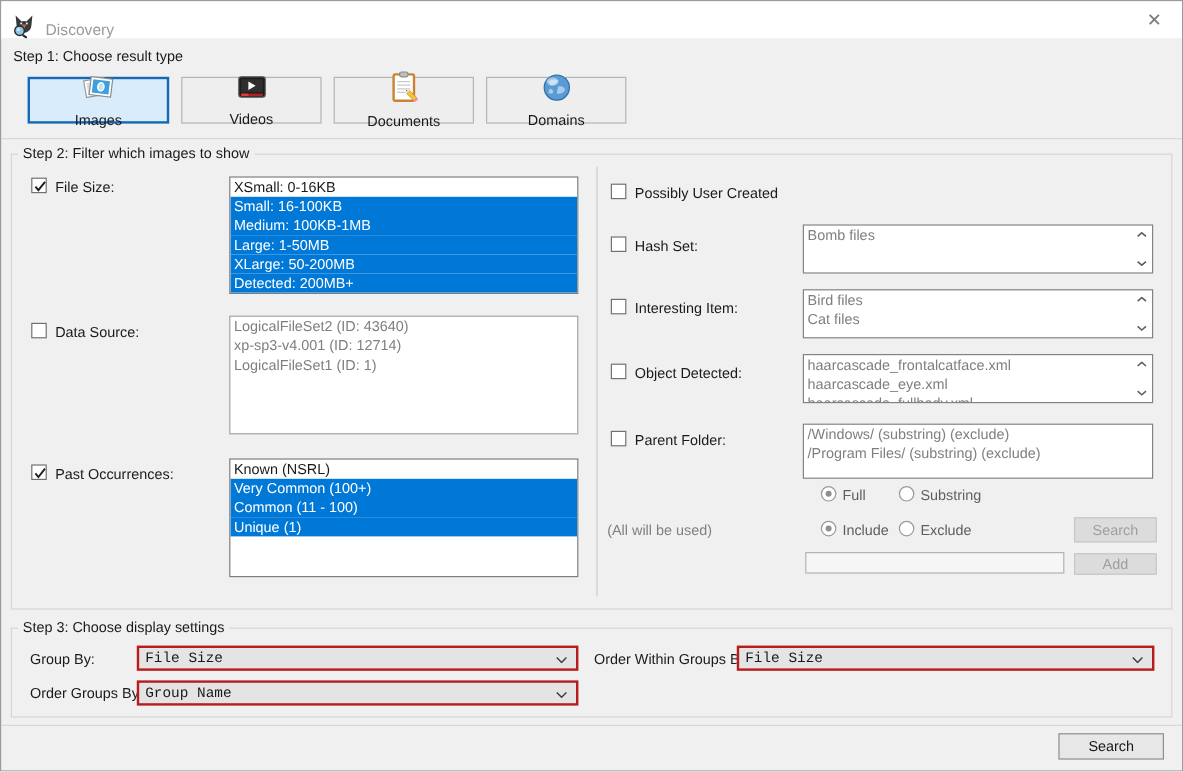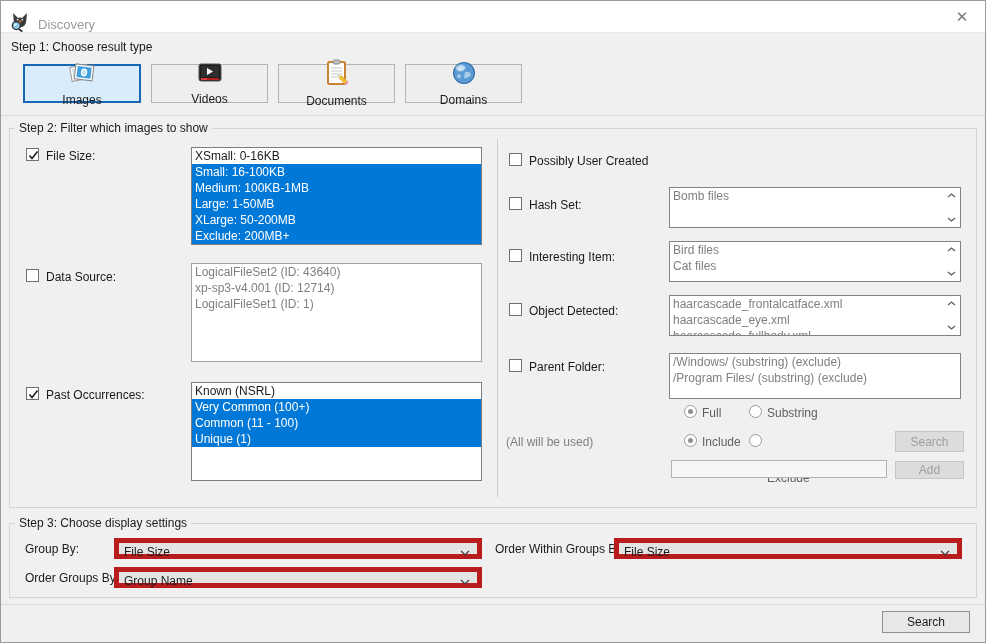--- a/index.html
+++ b/index.html
@@ -42,22 +42,22 @@
   .listbox .item.dis { color:#7f7f7f; }
   .scroll-arrow { position:absolute; right:1px; width:15px; height:13px; background:#fff;
     display:flex; align-items:center; justify-content:center; }
   .scroll-arrow.up { top:1px; } .scroll-arrow.down { bottom:1px; }
   
   .dis-btn { position:absolute; background:#dcdcdc; border:1px solid #c6c6c6; color:#9f9f9f;
     display:flex; align-items:center; justify-content:center; }
   .text-field { position:absolute; background:#f6f6f6; border:1px solid #b3b3b3; font-size:12px;
     font-family:"Liberation Sans", sans-serif; padding:0 3px; }
   .gray-note { position:absolute; color:#808080; white-space:nowrap; }
-  .combo { position:absolute; height:21px; background:#e4e4e4; border:5px solid #b91c1c;
-    line-height:19px; padding-left:5px; }
+  .combo { position:absolute; height:21px; background:#e4e4e4; border:2px solid #b91c1c;
+    line-height:19px; padding-left:5px;font-family:Liberation Mono, monospace; }
   .combo .chev { position:absolute; right:7px; top:7px; }
   .field-label { position:absolute; white-space:nowrap; }
   .search-btn { position:absolute; left:881px; top:610px; width:88px; height:22px; background:#e7e7e7;
     border:1px solid #8f8f8f; display:flex; align-items:center; justify-content:center; }
 </style>
 </head>
 <body>
 
 <div id="window">
 
@@ -146,21 +146,21 @@
       <polyline points="2.5,6.5 5,9.5 10.5,2.5" fill="none" stroke="#1f1f1f" stroke-width="1.6"></polyline>
     </svg>
   </div>
   <span class="cb-label" style="left:45px; top:148px;">File Size:</span>
   <div class="listbox" style="left:190px; top:146px; width:291px; height:98px;">
     <div class="item">XSmall: 0-16KB</div>
     <div class="item sel">Small: 16-100KB</div>
     <div class="item sel">Medium: 100KB-1MB</div>
     <div class="item sel">Large: 1-50MB</div>
     <div class="item sel">XLarge: 50-200MB</div>
-    <div class="item sel">Exclude: 200MB+</div>
+    <div class="item sel">Detected: 200MB+</div>
   </div>
 
   <div class="cb" style="left:25px; top:268px;"></div>
   <span class="cb-label" style="left:45px; top:269px;">Data Source:</span>
   <div class="listbox" style="left:190px; top:262px; width:291px; height:99px; border-color:#a0a0a0;">
     <div class="item dis">LogicalFileSet2 (ID: 43640)</div>
     <div class="item dis">xp-sp3-v4.001 (ID: 12714)</div>
     <div class="item dis">LogicalFileSet1 (ID: 1)</div>
   </div>
 
@@ -241,21 +241,21 @@
   <div class="radio on" style="left:683px; top:404px;"></div>
   <span class="radio-label" style="left:701px; top:405px;">Full</span>
   <div class="radio" style="left:748px; top:404px;"></div>
   <span class="radio-label" style="left:766px; top:405px;">Substring</span>
 
   <span class="gray-note" style="left:505px; top:434px;">(All will be used)</span>
 
   <div class="radio on" style="left:683px; top:433px;"></div>
   <span class="radio-label" style="left:701px; top:434px;">Include</span>
   <div class="radio" style="left:748px; top:433px;"></div>
-  <span class="radio-label" style="left:766px; top:434px;margin-top:36px;">Exclude</span>
+  <span class="radio-label" style="left:766px; top:434px;">Exclude</span>
 
   <div class="dis-btn" style="left:894px; top:430px; width:69px; height:21px;">Search</div>
   <input class="text-field" style="left: 670px; top: 459px; width: 216px; height: 18px;" value="">
   <div class="dis-btn" style="left:894px; top:460px; width:69px; height:18px;">Add</div>
 
   <div class="groupbox" style="left:8px; top:522px; width:968px; height:75px;">
     <span class="legend">Step 3: Choose display settings</span>
   </div>
 
   <span class="field-label" style="left:24px; top:541px;">Group By:</span>

